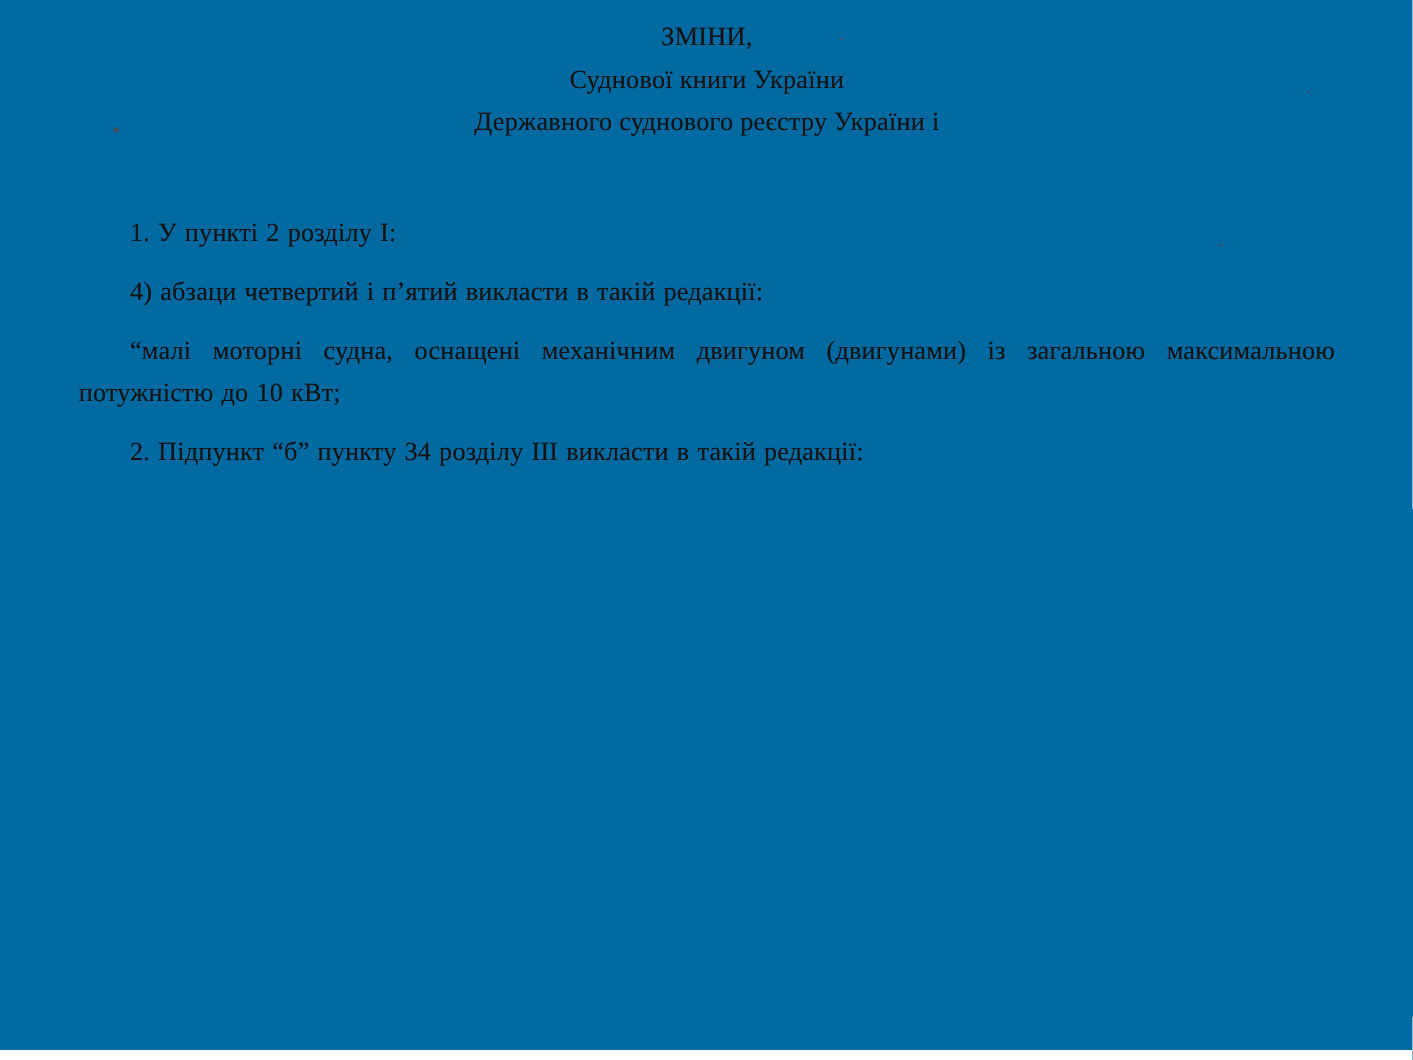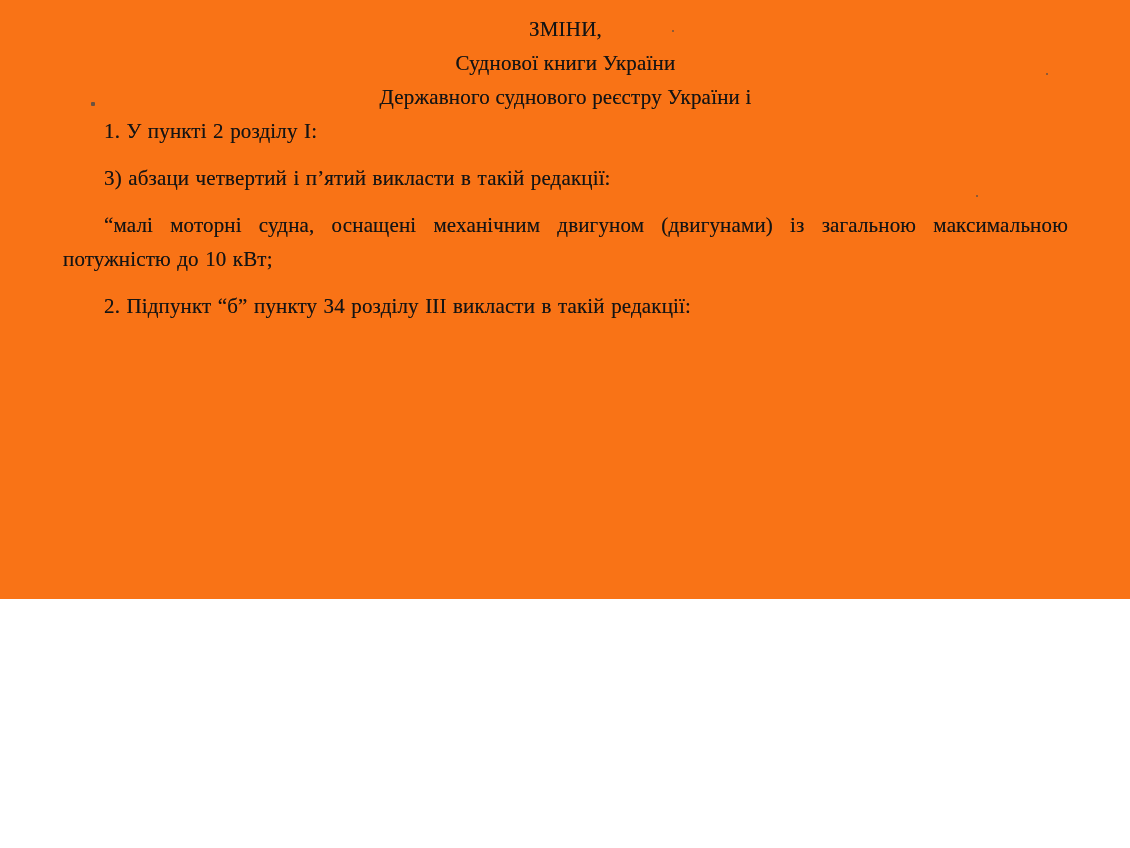--- a/index.html
+++ b/index.html
@@ -3,41 +3,42 @@
 <meta charset="utf-8">
 <style>
   html, body {
     margin: 0;
     padding: 0;
     background: #ffffff;
   }
   .doc-page {
     position: relative;
     width: 1130px;
-    height: 599px;
-    background: #f97316;
+    height: 840px;
+    background: #0369a1;
     box-sizing: border-box;
     padding: 12px 62px 0 63px;
     overflow: hidden;
     font-family: "Liberation Serif", "DejaVu Serif", serif;
     color: #141414;
     
     text-shadow: 0 0 0.4px rgba(20,20,20,0.55);
   }
   .doc-title {
     text-align: center;
     font-size: 21px;
     line-height: 34px;
     letter-spacing: 0.2px;
   }
   .doc-title .t-line {
     display: block;
     white-space: nowrap;
   }
   .doc-body {
+    margin-top: 55px;
   }
   .doc-body p {
     margin: 0 0 13px 0;
     font-size: 21px;
     line-height: 34px;
     text-align: justify;
     text-indent: 41px;
     letter-spacing: 0.15px;
     word-spacing: 1px;
   }
@@ -54,21 +55,21 @@
 <div class="doc-page">
 
   <div class="doc-title">
     <span class="t-line">ЗМІНИ,</span>
     <span class="t-line">Суднової книги України</span>
     <span class="t-line">Державного суднового реєстру України і</span>
   </div>
 
   <div class="doc-body">
     <p>1. У пункті 2 розділу I:</p>
-    <p>3) абзаци четвертий і п’ятий викласти в такій редакції:</p>
+    <p>4) абзаци четвертий і п’ятий викласти в такій редакції:</p>
     <p>“малі моторні судна, оснащені механічним двигуном (двигунами) із загальною максимальною потужністю до 10 кВт;</p>
     <p>2. Підпункт “б” пункту 34 розділу III викласти в такій редакції:</p>
   </div>
 
 <div class="speck" style="left: 91px; top: 102px; width: 4px; height: 4px;"></div>
     <div class="speck" style="left: 672px; top: 30px; width: 2px; height: 2px;"></div>
     <div class="speck" style="left: 976px; top: 195px; width: 2px; height: 2px;"></div>
     <div class="speck" style="left: 1046px; top: 73px; width: 2px; height: 2px;"></div>
   </div>
 

